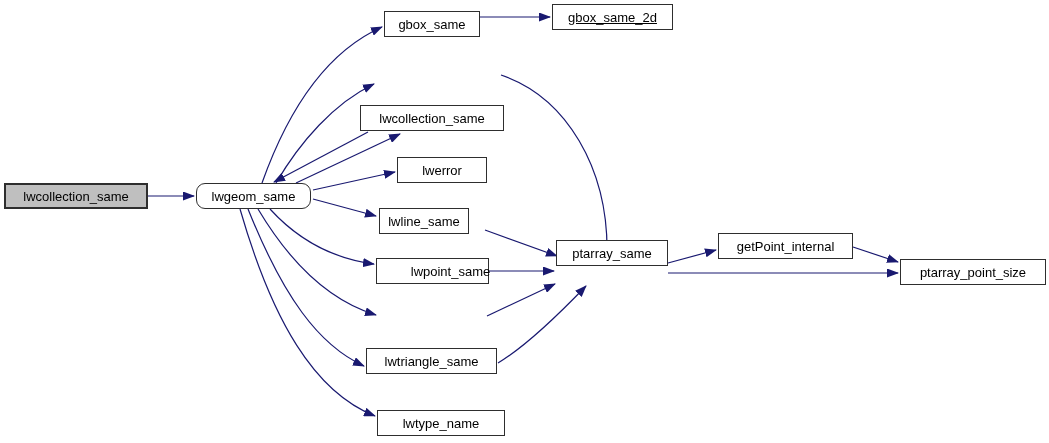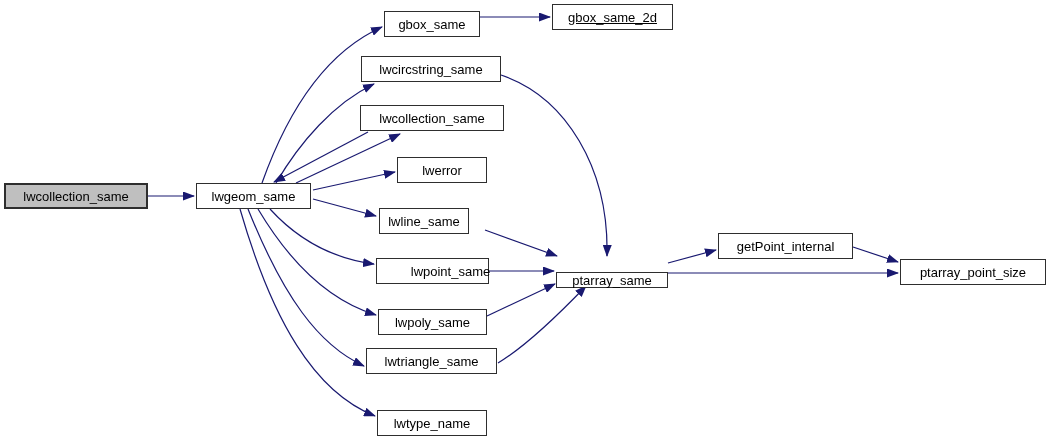--- a/index.html
+++ b/index.html
@@ -78,41 +78,39 @@
     <path class="edge" marker-end="url(#arrow)" d="M489 271 L554 271"></path>
     <path class="edge" marker-end="url(#arrow)" d="M487 316 L555 284"></path>
     <path class="edge" marker-end="url(#arrow)" d="M498 363 C528 345 562 311 586 286"></path>
     <path class="edge" marker-end="url(#arrow)" d="M668 263 L716 250"></path>
     <path class="edge" marker-end="url(#arrow)" d="M668 273 L898 273"></path>
     <path class="edge" marker-end="url(#arrow)" d="M853 247 L898 262"></path>
   </svg>
 
   <div class="node highlight" style="left:4px; top:183px; width:144px; height:26px;">lwcollection_same</div>
 
-  <div class="node" style="left:196px; top:183px; width:115px; height:26px;">lwgeom_same</div>
+  <div class="node" style="left:196px; top:183px; width:115px; height:26px;border-radius:9px;">lwgeom_same</div>
 
   <div class="node" style="left:384px; top:4px; width:96px; height:26px;margin-top:7px;">gbox_same</div>
 
   <div class="node" style="left:552px; top:4px; width:121px; height:26px;text-decoration:underline;">gbox_same_2d</div>
 
-  <div class="node" style="left:361px; top:56px; width:140px; height:26px;">lwcircstring_same</div>
 
   <div class="node" style="left:360px; top:105px; width:144px; height:26px;">lwcollection_same</div>
 
   <div class="node" style="left:397px; top:157px; width:90px; height:26px;">lwerror</div>
 
   <div class="node" style="left:379px; top:208px; width:90px; height:26px;">lwline_same</div>
 
   <div class="node" style="left:376px; top:258px; width:113px; height:26px;padding-left:36px;">lwpoint_same</div>
 
-  <div class="node" style="left:378px; top:309px; width:109px; height:26px;">lwpoly_same</div>
 
   <div class="node" style="left:366px; top:348px; width:131px; height:26px;">lwtriangle_same</div>
 
-  <div class="node" style="left:377px; top:410px; width:110px; height:26px;">lwtype_name</div>
+  <div class="node" style="left:377px; top:410px; width:128px; height:26px;">lwtype_name</div>
 
-  <div class="node" style="left:556px; top:272px; width:112px; height:16px;">ptarray_same</div>
+  <div class="node" style="left:556px; top:240px; width:112px; height:26px;">ptarray_same</div>
 
   <div class="node" style="left:718px; top:233px; width:135px; height:26px;text-align:center;">getPoint_internal</div>
 
   <div class="node" style="left:900px; top:259px; width:146px; height:26px;">ptarray_point_size</div>
 
 </div>
 
 </body></html>

